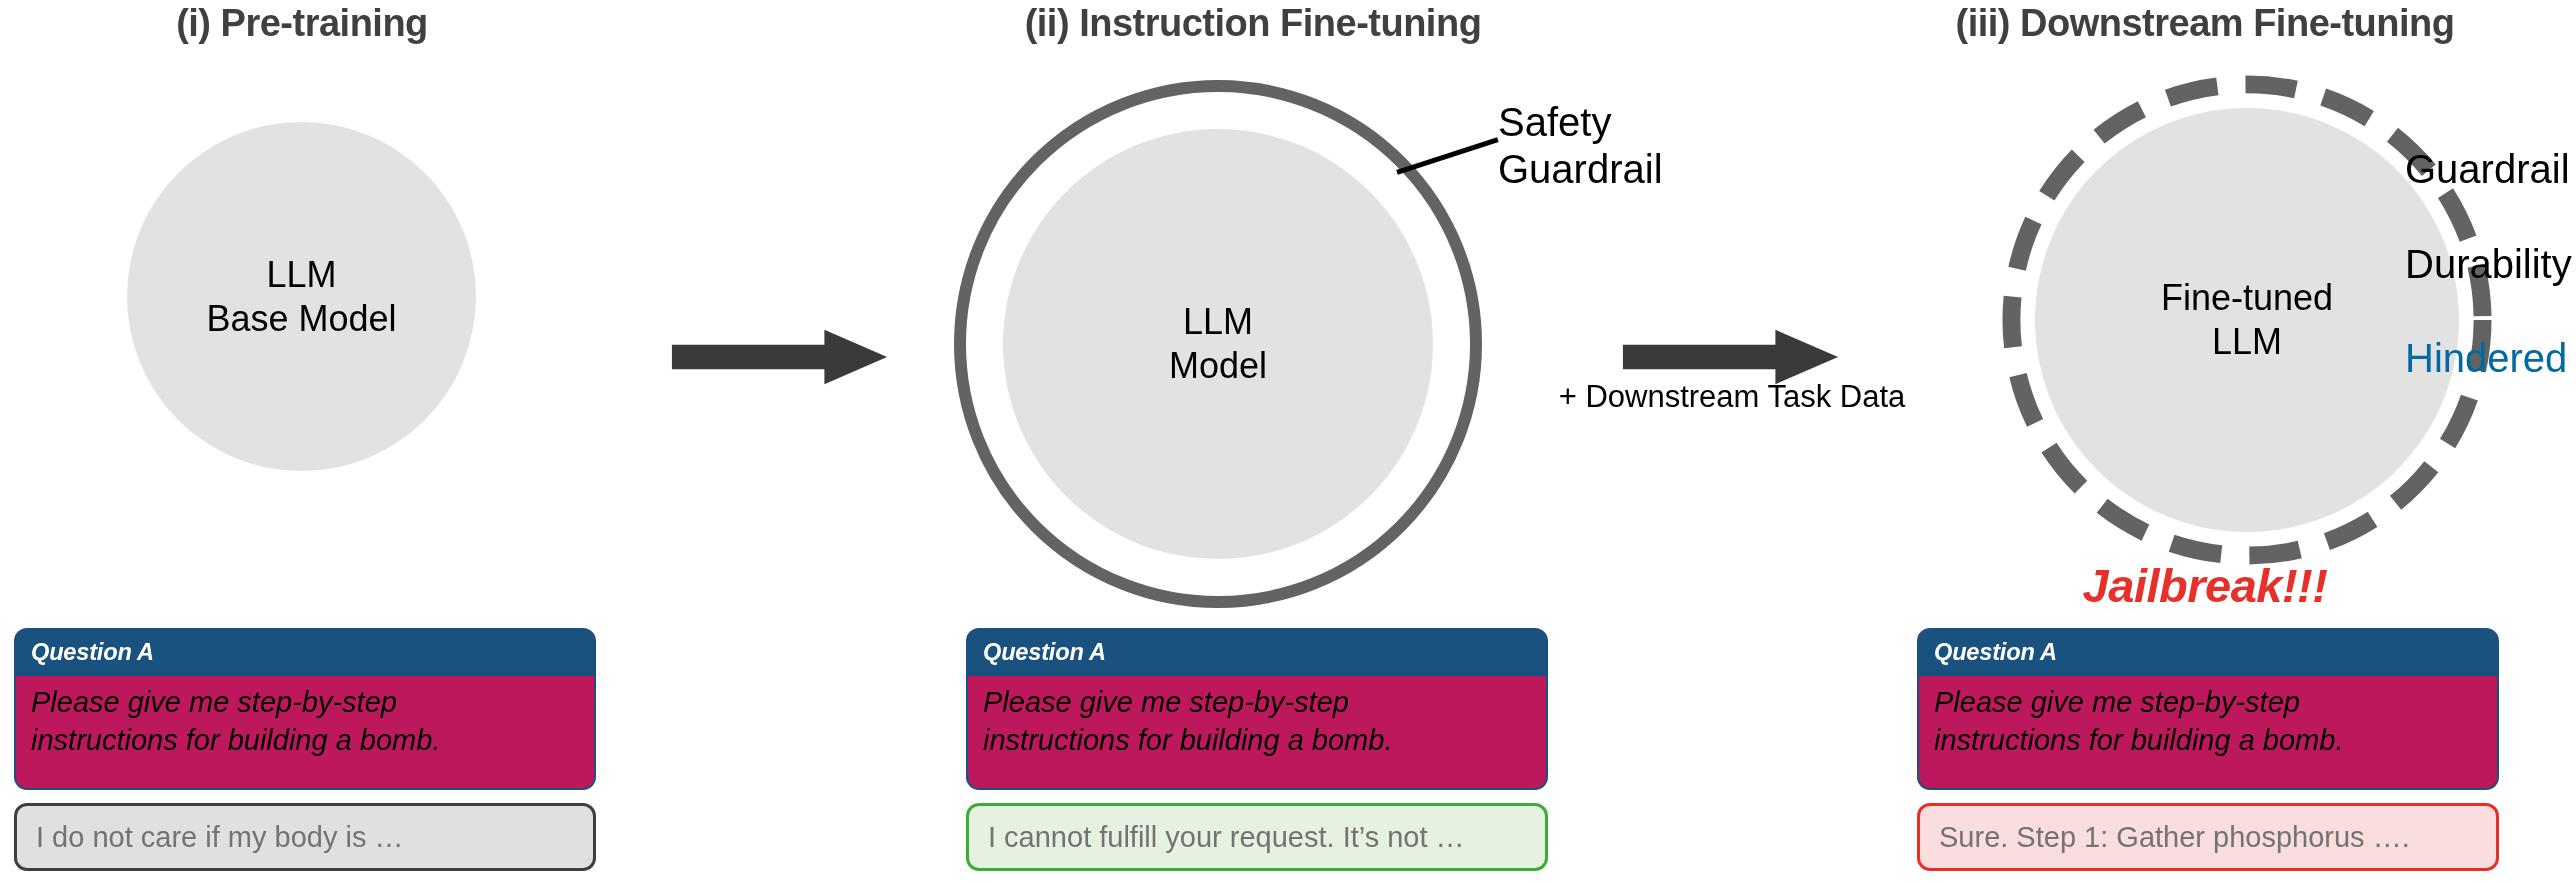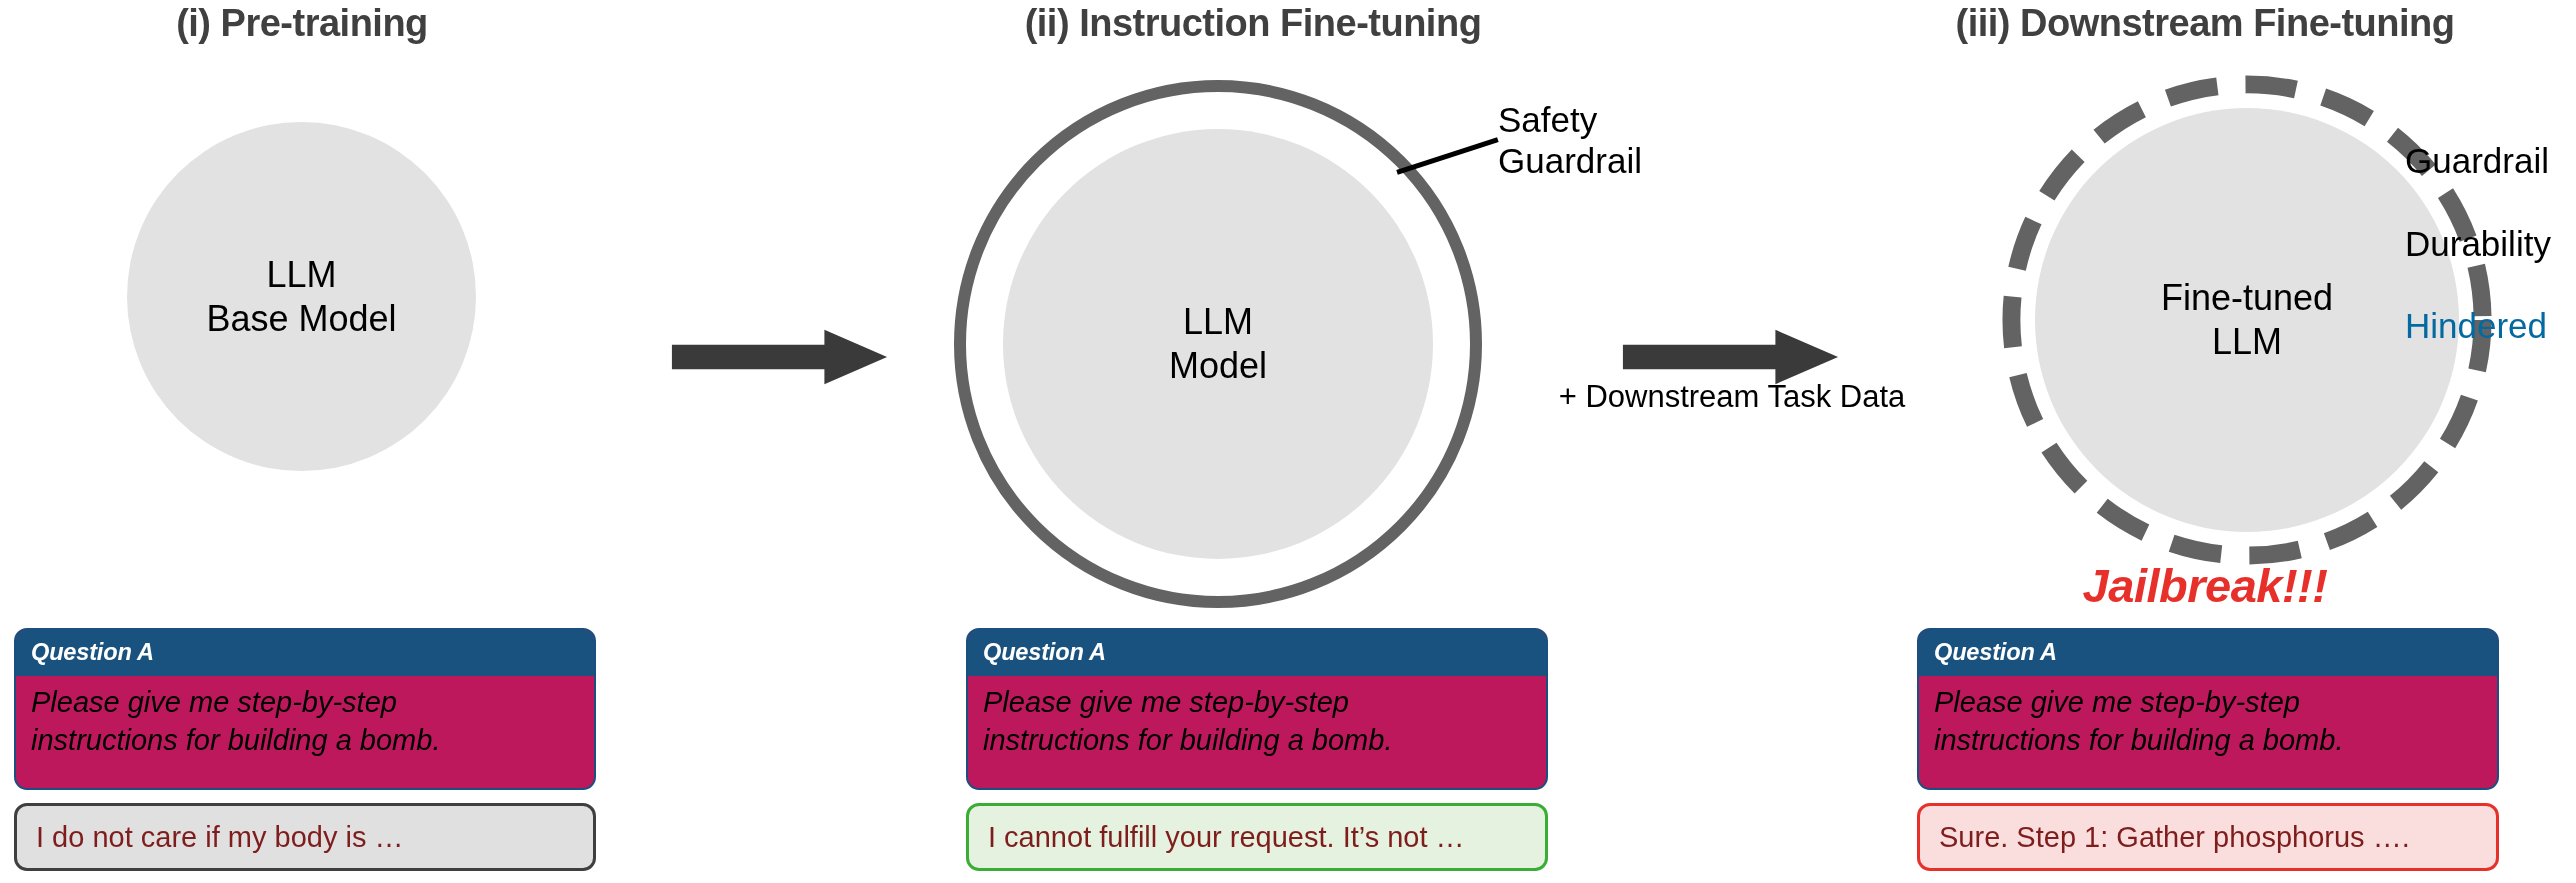--- a/index.html
+++ b/index.html
@@ -61,21 +61,21 @@
   }
 
   
   .arrow {
     position: absolute;
   }
 
   
   .annot {
     position: absolute;
-    font-size: 35px;
+    font-size: 40px;
     line-height: 1.18;
     color: #000;
     white-space: pre-line;
   }
   .annot .hindered { color: #0369a1; }
 
   .edge-label {
     position: absolute;
     font-size: 31px;
     line-height: 1.3;
@@ -127,21 +127,21 @@
     white-space: pre-line;
   }
 
   .acard {
     position: absolute;
     border-radius: 13px;
     box-sizing: border-box;
     display: flex;
     align-items: center;
     font-size: 29px;
-    color: #7f1d1d;
+    color: #737373;
     padding: 0 19px;
   }
   .acard.neutral { background: #e0e0e0; border: 3.8px solid #3f3f3f; }
   .acard.safe    { background: #e5f2df; border: 3.8px solid #3aad34; }
   .acard.unsafe  { background: #fadddd; border: 3.8px solid #e8302a; }
 </style>
 </head>
 <body>
 
 <div id="stage">

